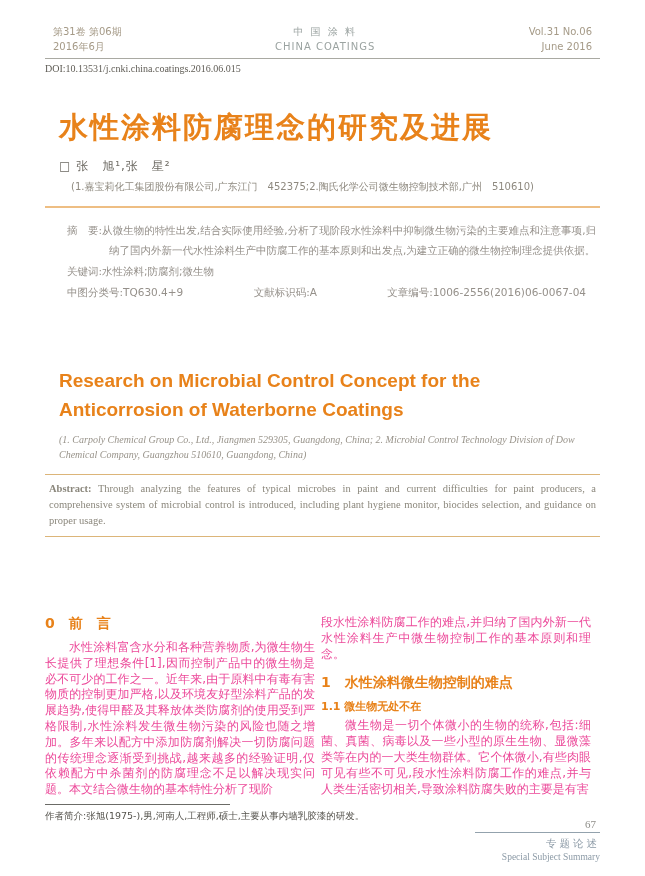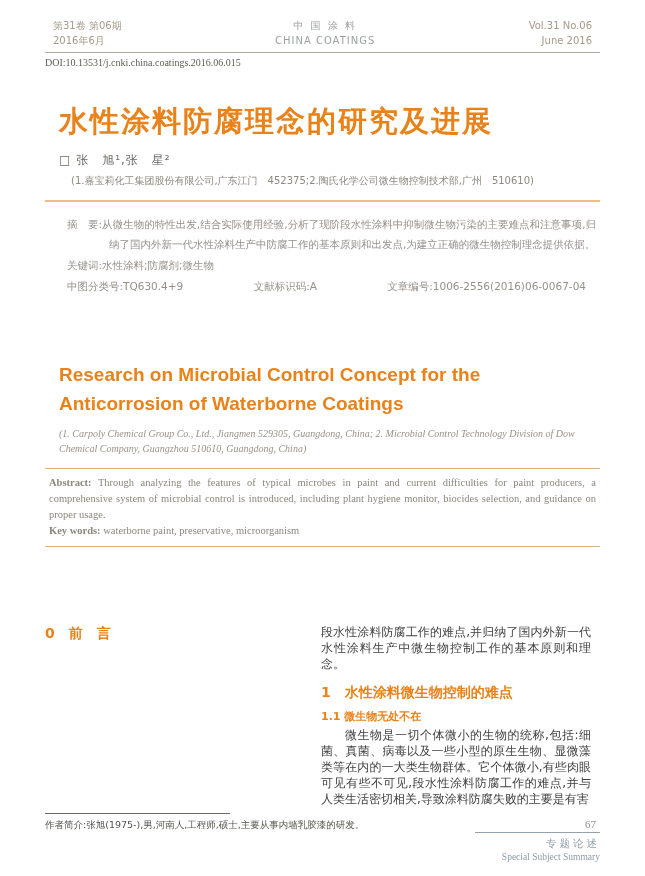--- a/index.html
+++ b/index.html
@@ -3,21 +3,21 @@
 <meta charset="utf-8">
 <style>
   * { margin: 0; padding: 0; box-sizing: border-box; }
   html, body { background: #ffffff; }
   body { font-family: "DejaVu Sans", sans-serif; }
   .page {
     position: relative;
     width: 645px; height: 876px;
     margin: 0 auto;
     background: #ffffff;
-    padding: 18px 45px 0 45px;
+    padding: 24px 45px 0 45px;
     overflow: hidden;
   }
 
   
   .journal-header { display: flex; justify-content: space-between; align-items: flex-start; padding: 0 8px; }
   .jh-left, .jh-right, .jh-center { font-size: 10px; line-height: 15px; }
   .jh-left  { color: #a59a87; text-align: left; }
   .jh-center{ color: #9ba3a1; text-align: center; letter-spacing: 2px; }
   .jh-center .en { letter-spacing: 1px; }
   .jh-right { color: #a59a87; text-align: right; }
@@ -63,21 +63,21 @@
     font-size: 10.5px; line-height: 16px; color: #8b877c;
     text-align: justify;
   }
   .lbl-b { font-weight: bold; }
 
   
   .columns { display: flex; gap: 6px; margin-top: 78px; }
   .col { width: 270px; }
   .sec-h { color: #e8821a; font-size: 14px; font-weight: bold; margin-bottom: 7px; }
   .subsec-h { color: #e8821a; font-size: 11px; font-weight: bold; margin: 6px 0 4px 0; }
-  .body-p { font-size: 12px; line-height: 15.8px; color: #404040; text-align: justify; }
+  .body-p { font-size: 12px; line-height: 15.8px; color: #ec4899; text-align: justify; }
   .indent { text-indent: 2em; }
   .col .sec-h + .body-p { margin-top: 2px; }
   .col .body-p + .sec-h { margin-top: 12px; }
 
   
   .footnote { margin-top: 6px; font-size: 9.5px; line-height: 14px; color: #55534d; }
   .footnote-rule { width: 185px; height: 1px; background: #6b6b66; margin-bottom: 4px; }
 
   
   .page-footer { position: absolute; right: 45px; bottom: 12px; text-align: right; color: #8c9aa6; }
@@ -121,26 +121,26 @@
       <span>文献标识码:A</span>
       <span>文章编号:1006-2556(2016)06-0067-04</span>
     </div>
   </div>
 
   <h2 class="en-title">Research on Microbial Control Concept for the Anticorrosion of Waterborne Coatings</h2>
   <div class="en-affiliation">(1. Carpoly Chemical Group Co., Ltd., Jiangmen 529305, Guangdong, China; 2. Microbial Control Technology Division of Dow Chemical Company, Guangzhou 510610, Guangdong, China)</div>
 
   <div class="en-abstract-block">
     <p><span class="lbl-b">Abstract:</span><span> Through analyzing the features of typical microbes in paint and current difficulties for paint producers, a comprehensive system of microbial control is introduced, including plant hygiene monitor, biocides selection, and guidance on proper usage.</span></p>
-    <p><span class="lbl-b">Key words:</span><span> waterborne paint, preservative, microorganism</span></p>
   </div>
 
   <div class="columns">
     <div class="col">
       <h3 class="sec-h">0　前　言</h3>
+      <p class="body-p indent">水性涂料富含水分和各种营养物质,为微生物生长提供了理想条件[1],因而控制产品中的微生物是必不可少的工作之一。近年来,由于原料中有毒有害物质的控制更加严格,以及环境友好型涂料产品的发展趋势,使得甲醛及其释放体类防腐剂的使用受到严格限制,水性涂料发生微生物污染的风险也随之增加。多年来以配方中添加防腐剂解决一切防腐问题的传统理念逐渐受到挑战,越来越多的经验证明,仅依赖配方中杀菌剂的防腐理念不足以解决现实问题。本文结合微生物的基本特性分析了现阶</p>
     </div>
     <div class="col">
       <p class="body-p">段水性涂料防腐工作的难点,并归纳了国内外新一代水性涂料生产中微生物控制工作的基本原则和理念。</p>
       <h3 class="sec-h">1　水性涂料微生物控制的难点</h3>
       <h4 class="subsec-h">1.1 微生物无处不在</h4>
       <p class="body-p indent">微生物是一切个体微小的生物的统称,包括:细菌、真菌、病毒以及一些小型的原生生物、显微藻类等在内的一大类生物群体。它个体微小,有些肉眼可见有些不可见,段水性涂料防腐工作的难点,并与人类生活密切相关,导致涂料防腐失败的主要是有害</p>
     </div>
   </div>
 
   <div class="footnote">

